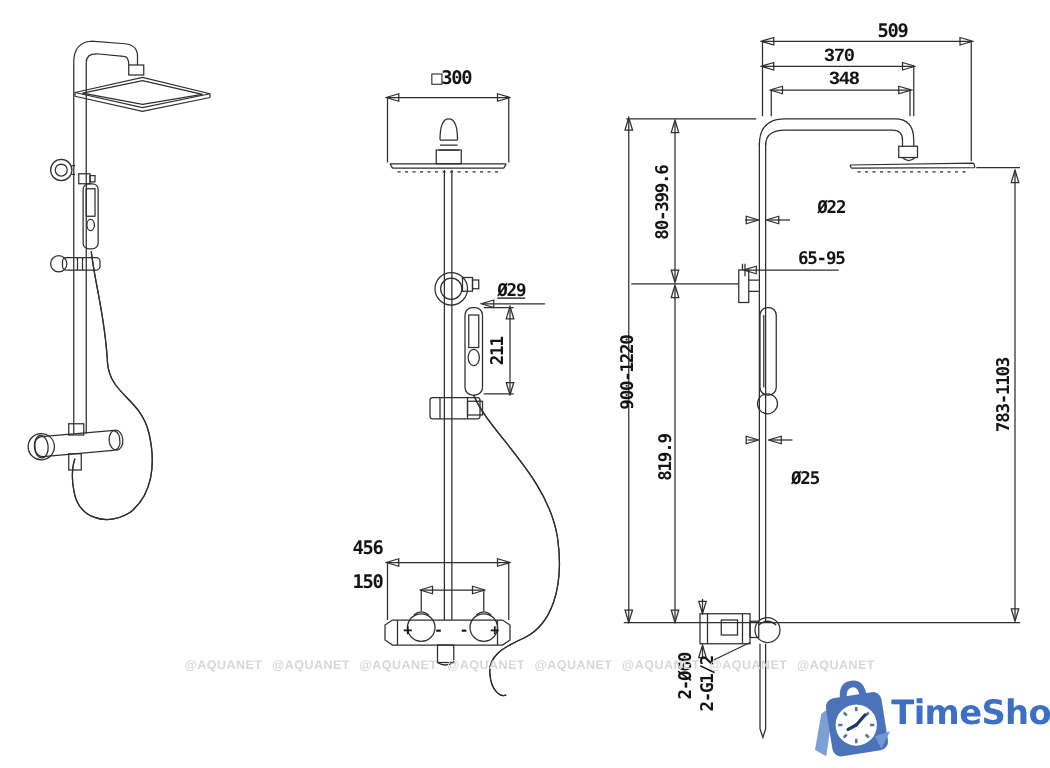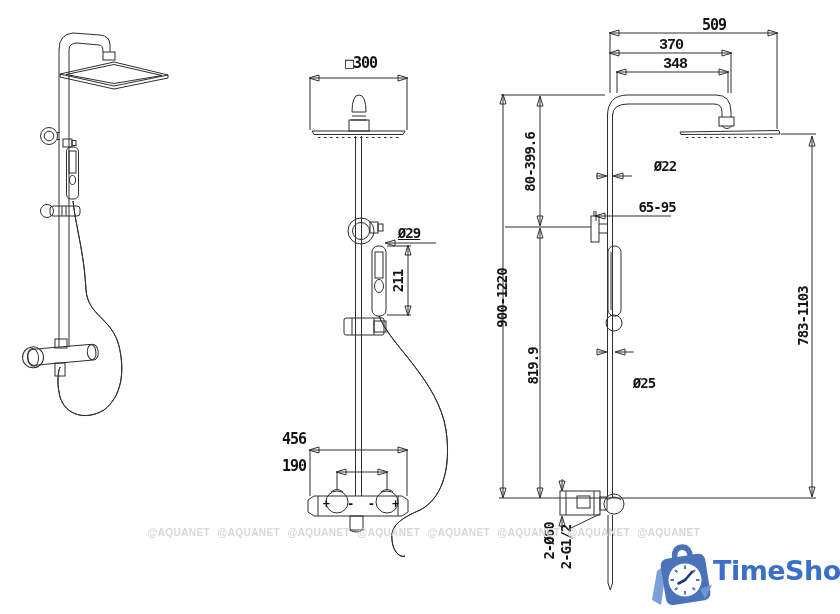--- a/index.html
+++ b/index.html
@@ -215,21 +215,21 @@
       <path d="M562,479 V490" marker-end="url(#mE)"></path>
       <path d="M562,527 V517" marker-end="url(#mE)"></path>
       <path d="M571,528 L600,514"></path>
     </g>
   </svg>
 
   <span class="dim big" style="left:361px;top:63px;">□300</span>
   <span class="dim" style="left:409px;top:233px;text-decoration:underline;">Ø29</span>
   <span class="dim rot" style="left:398px;top:281px;">211</span>
   <span class="dim big" style="left:294px;top:439px;">456</span>
-  <span class="dim big" style="left:294px;top:466px;">190</span>
+  <span class="dim big" style="left:294px;top:466px;">150</span>
   <span class="marks" style="left:341px;top:504px;">+ -</span>
   <span class="marks" style="left:386px;top:504px;">- +</span>
 
   <span class="dim big" style="left:695px;top:25px;margin-left:19px;">509</span>
   <span class="dim big" style="left:671px;top:45px;font-family:Liberation Mono, monospace;">370</span>
   <span class="dim big" style="left:675px;top:64px;font-family:Liberation Mono, monospace;">348</span>
   <span class="dim rot" style="left:530px;top:162px;">80-399.6</span>
   <span class="dim" style="left:645px;top:166px;padding-left:40px;">Ø22</span>
   <span class="dim" style="left:657px;top:207px;">65-95</span>
   <span class="dim rot" style="left:502px;top:298px;">900-1220</span>

